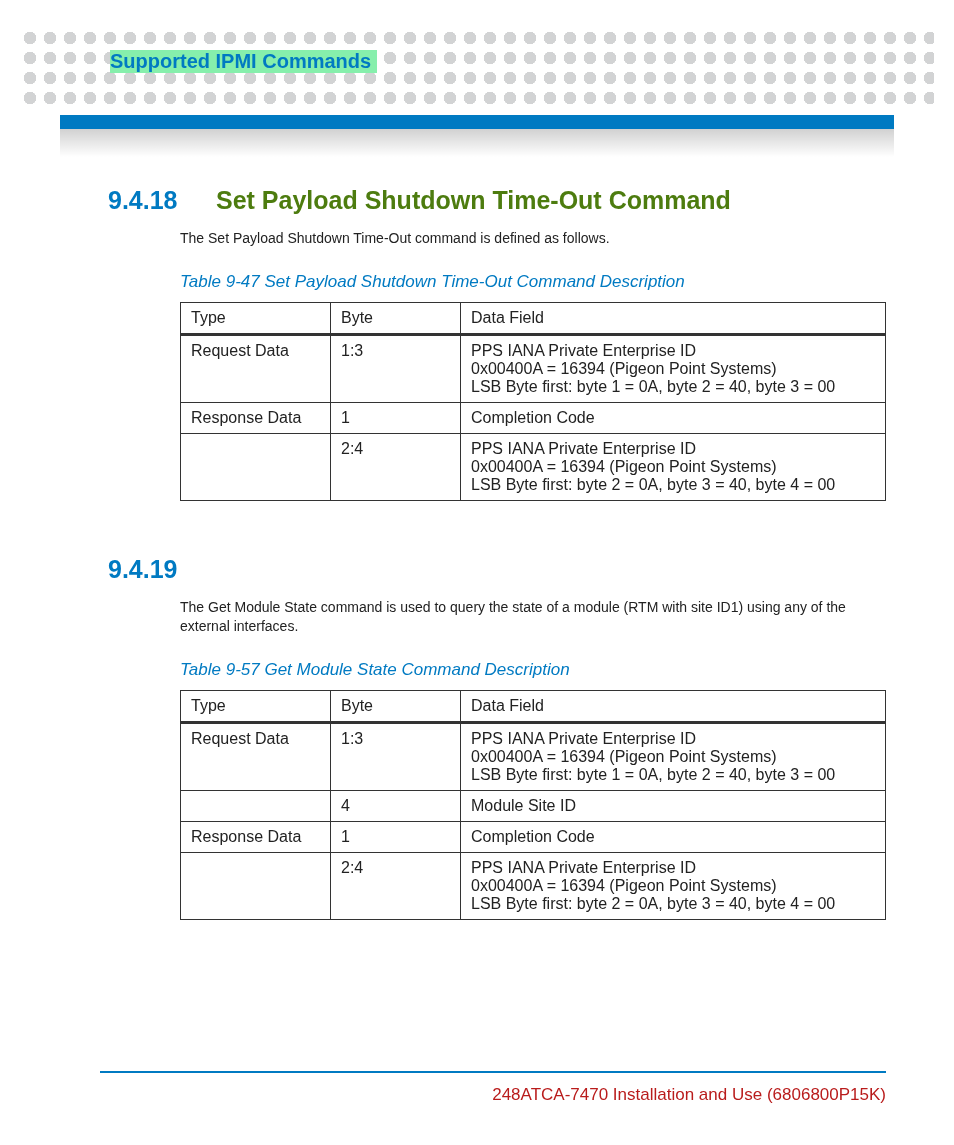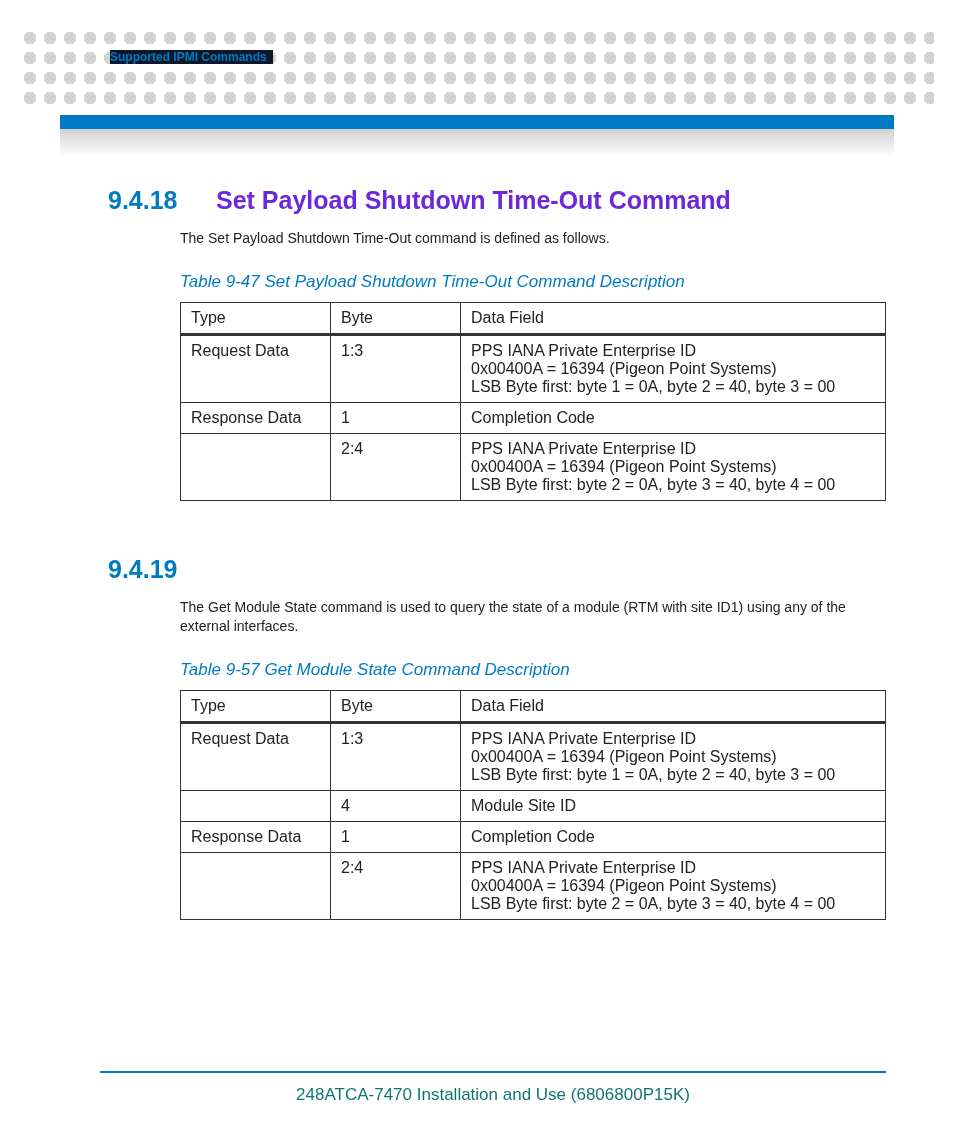--- a/index.html
+++ b/index.html
@@ -31,23 +31,23 @@
     background-size: 20px 20px;
     background-position: 0 0;
     z-index: 0;
   }
   
   .chapter-label {
     position: absolute;
     top: 50px;
     left: 110px;
     font-weight: 700;
-    font-size: 12px;
+    font-size: 20px;
     color: #007ac2;
-    background: #0f172a;
+    background: #86efac;
     padding: 0 6px 0 0;
     z-index: 2;
   }
   
   .blue-bar {
     position: absolute;
     top: 115px;
     left: 60px;
     right: 60px;
     height: 14px;
@@ -80,21 +80,21 @@
     margin-top: 6px;
     margin-bottom: 14px;
   }
   .h2num {
     color: #007ac2;
     font-weight: 700;
     font-size: 25px;
     min-width: 72px;
   }
   .h2title {
-    color: #6d28d9;
+    color: #4d7c0f;
     font-weight: 700;
     font-size: 25px;
   }
   .para {
     margin-left: 72px;
     font-size: 14px;
     line-height: 1.35;
     color: #222;
     margin-bottom: 24px;
   }
@@ -134,23 +134,23 @@
     bottom: 72px;
     height: 2px;
     background: #007ac2;
   }
   .footer {
     position: absolute;
     left: 100px;
     right: 68px;
     bottom: 40px;
     display: flex;
-    justify-content: center;
+    justify-content: flex-end;
     font-size: 17px;
-    color: #0f766e;
+    color: #b91c1c;
   }
 </style>
 </head>
 <body>
 <div class="page">
 
   <div class="dot-bg"></div>
 
   <div class="chapter-label">Supported IPMI Commands</div>
 

